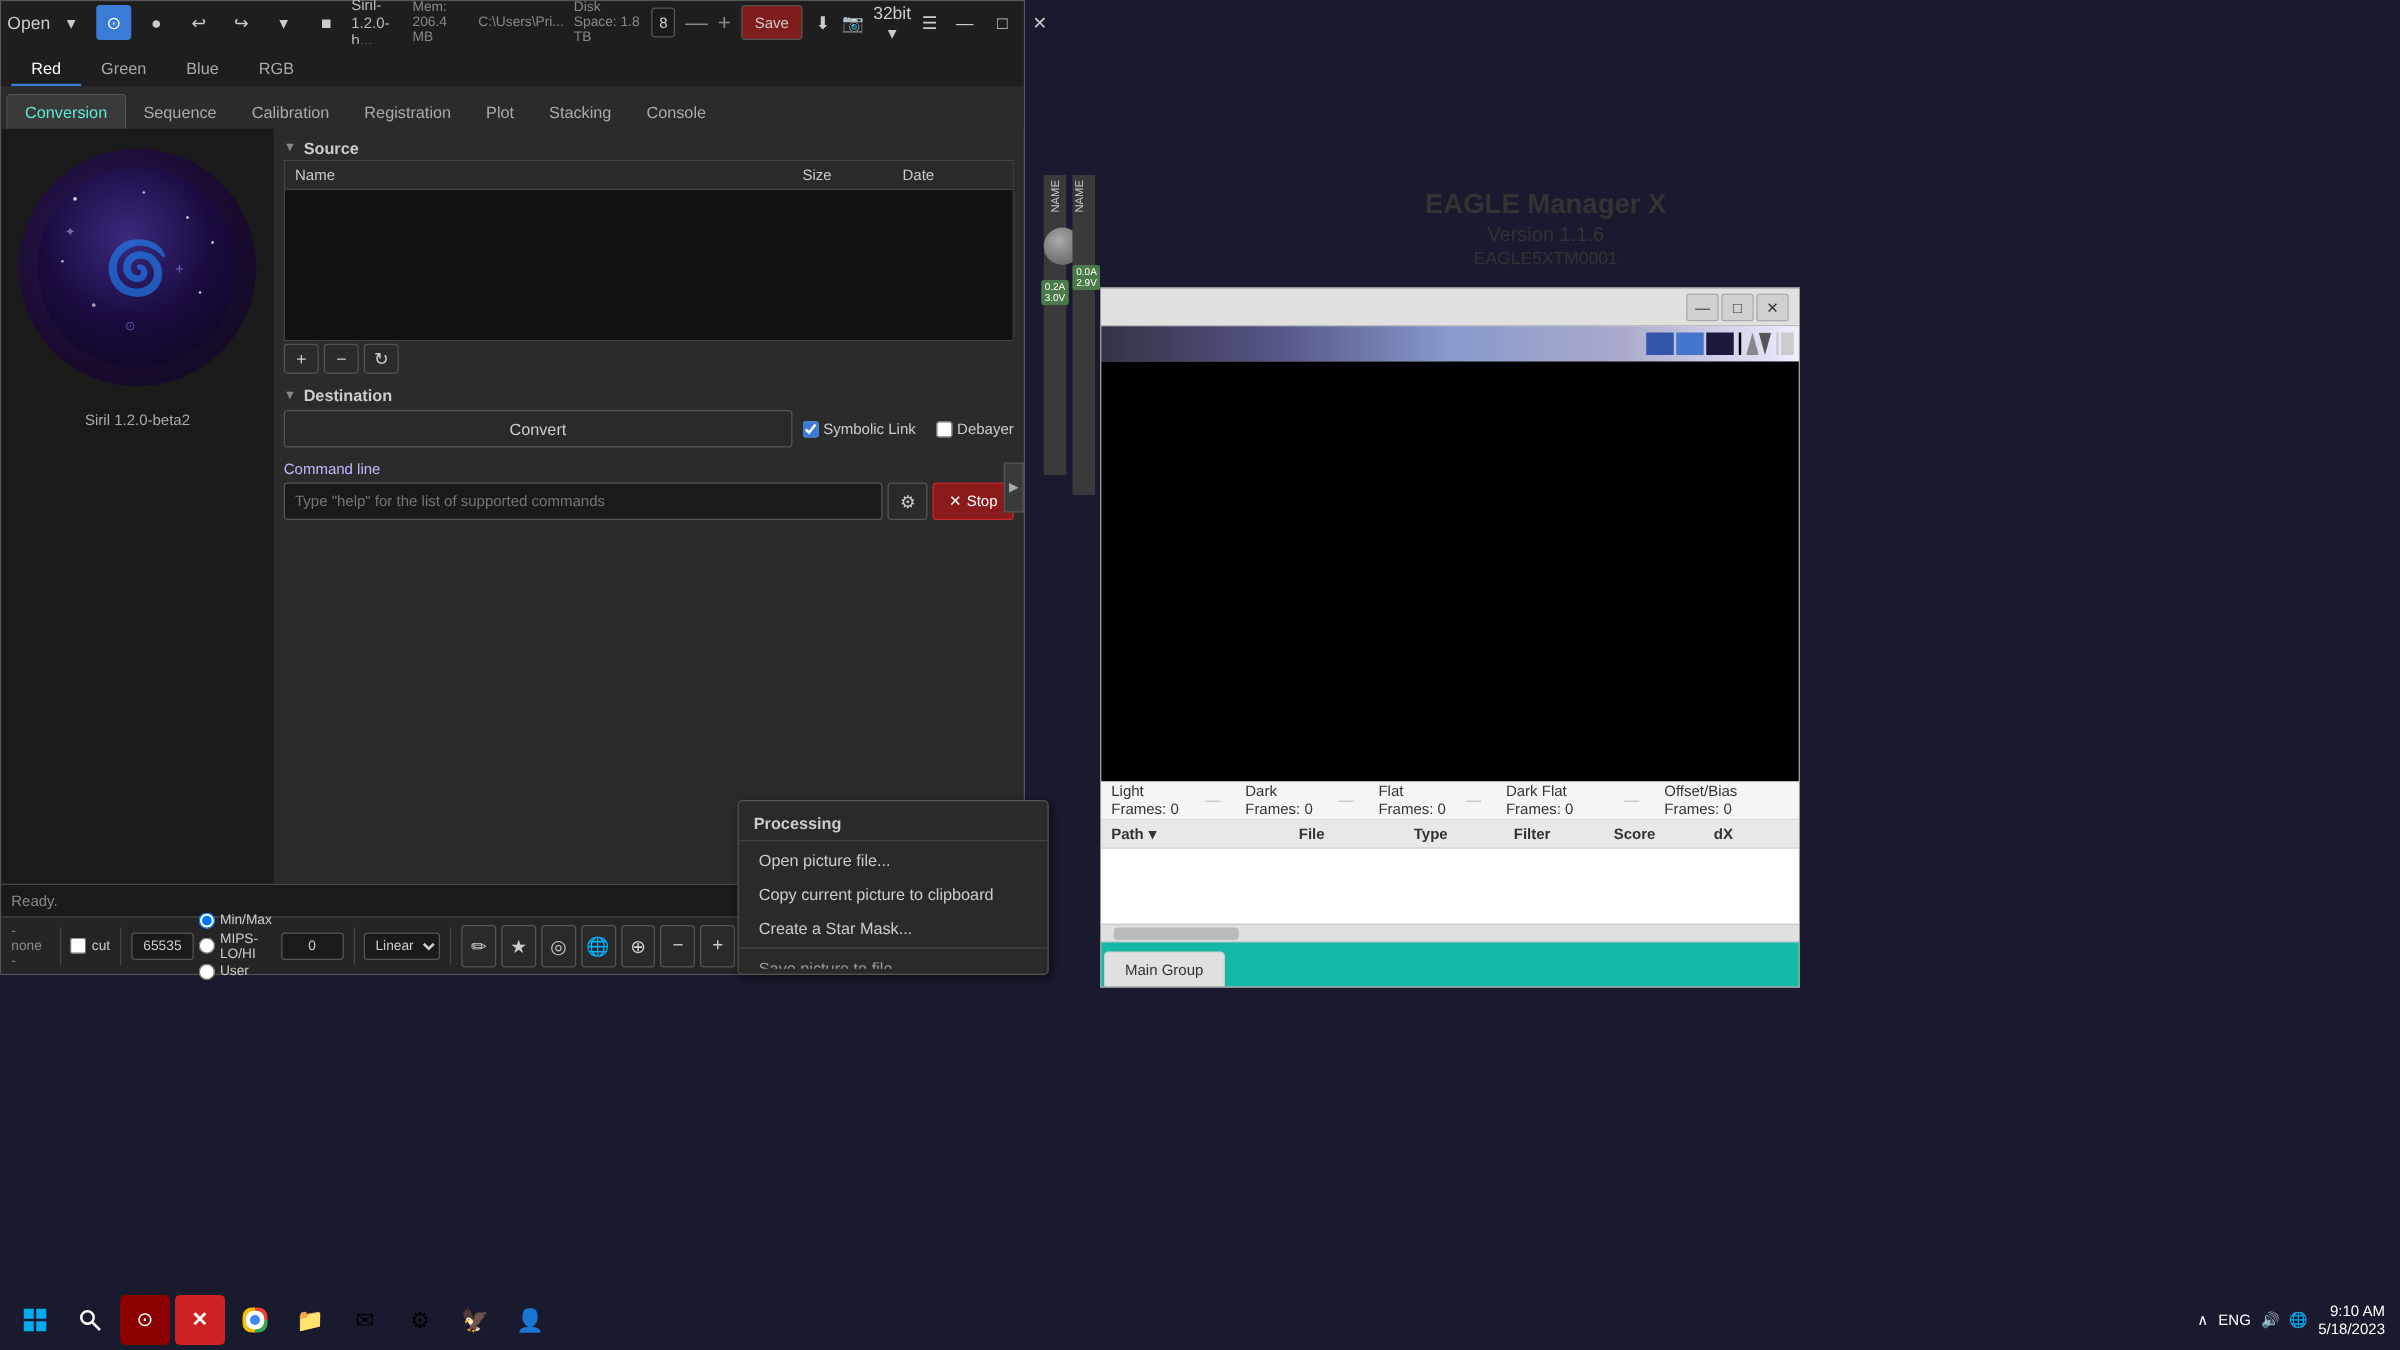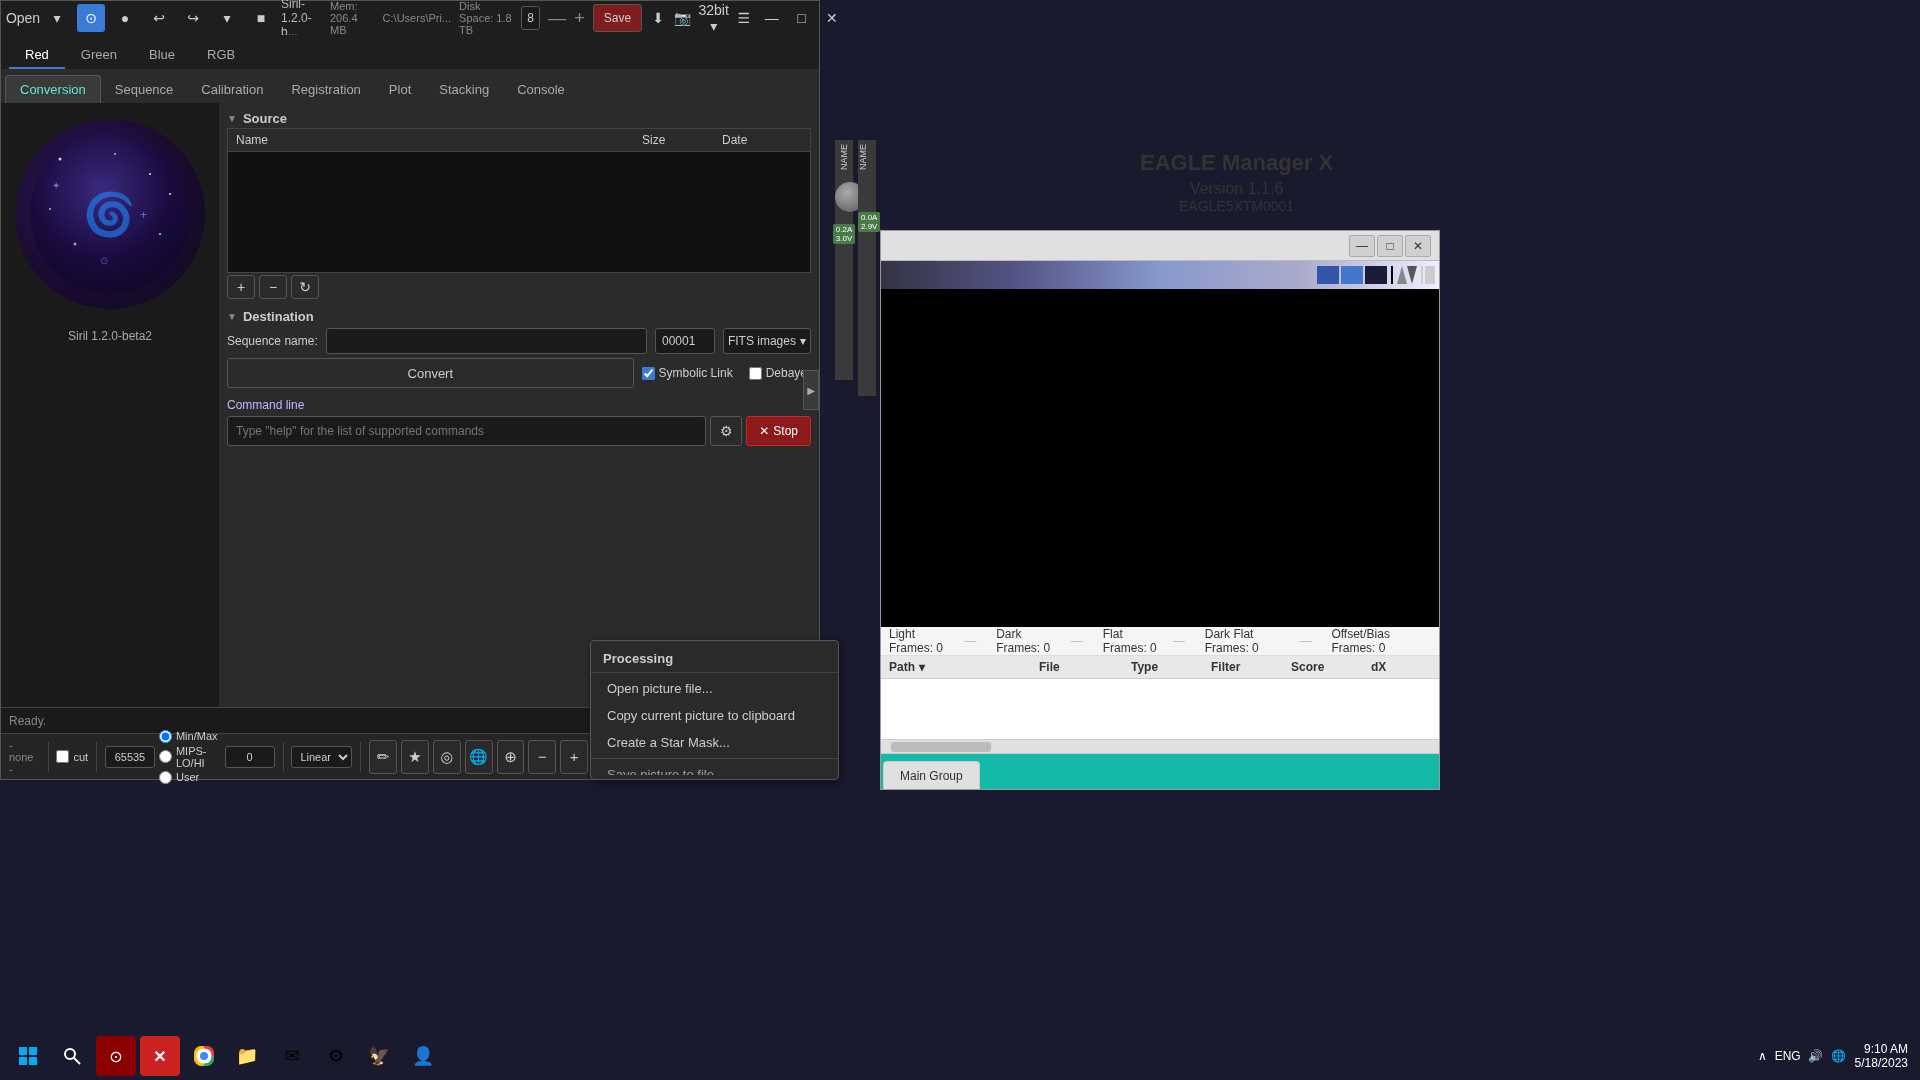--- a/index.html
+++ b/index.html
@@ -561,21 +561,21 @@
       font-size: 12px;
       color: #333;
     }
     .eagle-frames-bar {
       height: 32px;
       background: #f5f5f5;
       display: flex;
       align-items: center;
       padding: 0 8px;
       gap: 20px;
-      border-top: 3px solid #000000;
+      border-top: 1px solid #000000;
       border-bottom: 1px solid #ddd;
       font-size: 12px;
       color: #333;
     }
     .frame-item { display: flex; align-items: center; gap: 6px; }
     .frame-sep { color: #bbb; }
     .eagle-table-header {
       display: flex;
       background: #e8e8e8;
       border-bottom: 1px solid #ccc;
@@ -798,29 +798,20 @@
           <button class="table-btn">−</button>
           <button class="table-btn">↻</button>
         </div>
       </div>
 
       <div class="dest-section">
         <div class="section-header">
           <span class="section-arrow">▼</span>
           <span>Destination</span>
         </div>
-        <div class="seq-name-row">
-          <span class="seq-name-label">Sequence name:</span>
-          <input class="seq-name-input" type="text" style="">
-          <input class="seq-num" type="text" value="00001" style="">
-          <div class="format-select">
-            <span>FITS images</span>
-            <span>▾</span>
-          </div>
-        </div>
         <div class="convert-row">
           <button class="convert-btn">Convert</button>
           <div class="checkbox-row">
             <label class="checkbox-item">
               <input type="checkbox" checked="" style="">
               <span>Symbolic Link</span>
             </label>
             <label class="checkbox-item">
               <input type="checkbox" style="">
               <span>Debayer</span>

